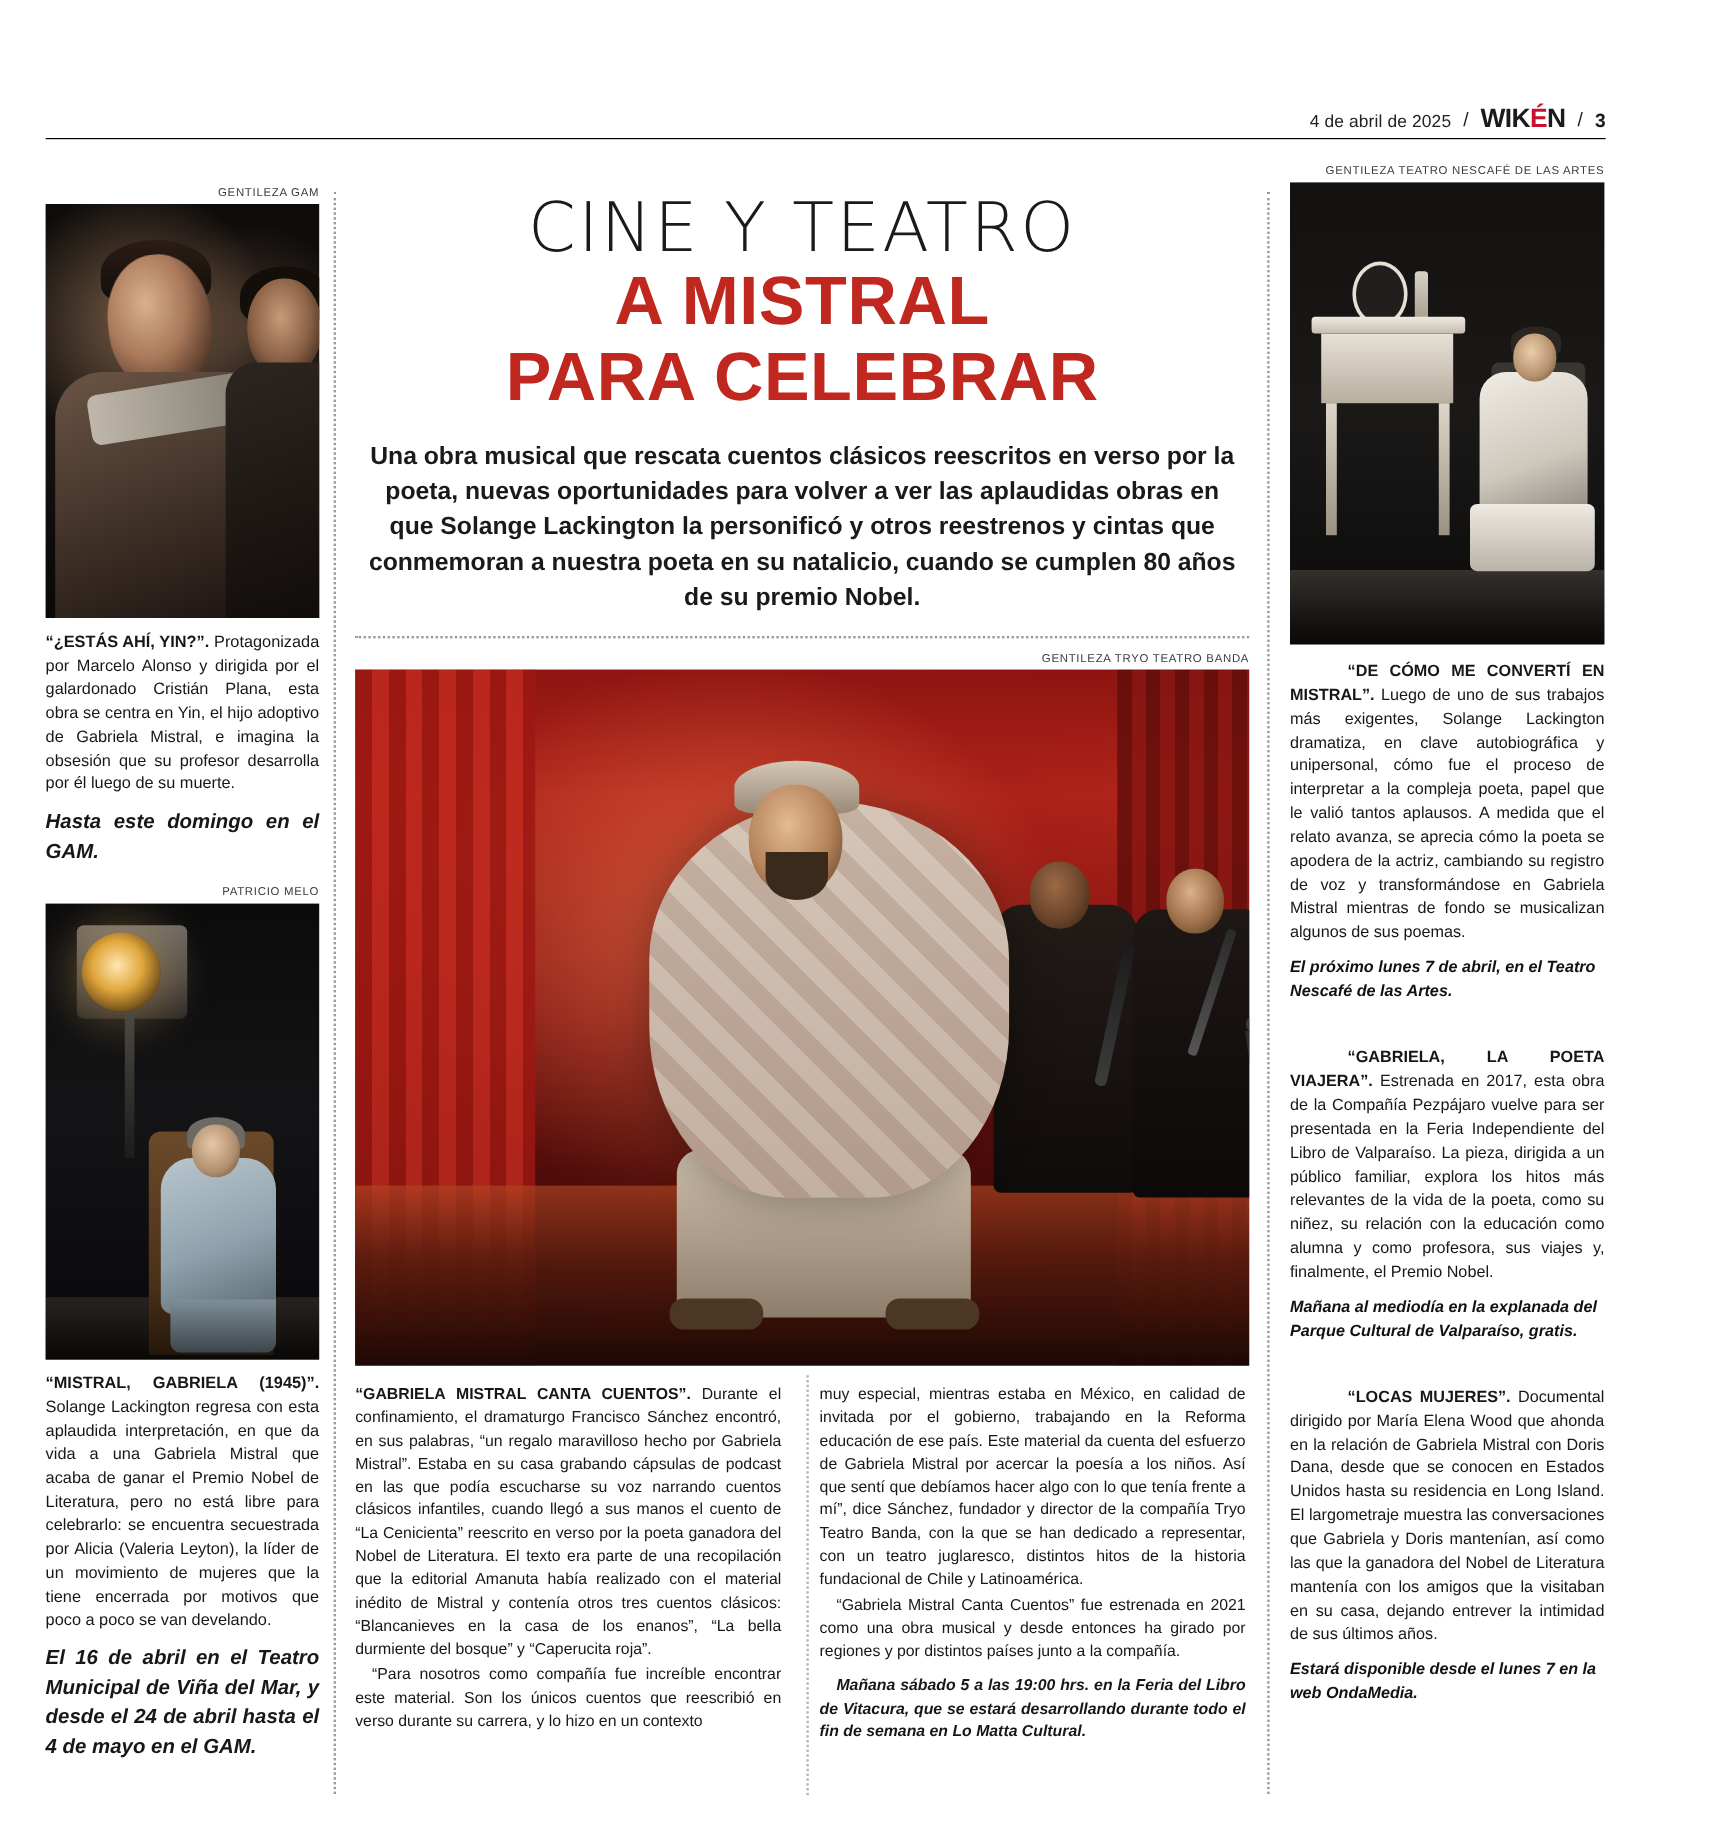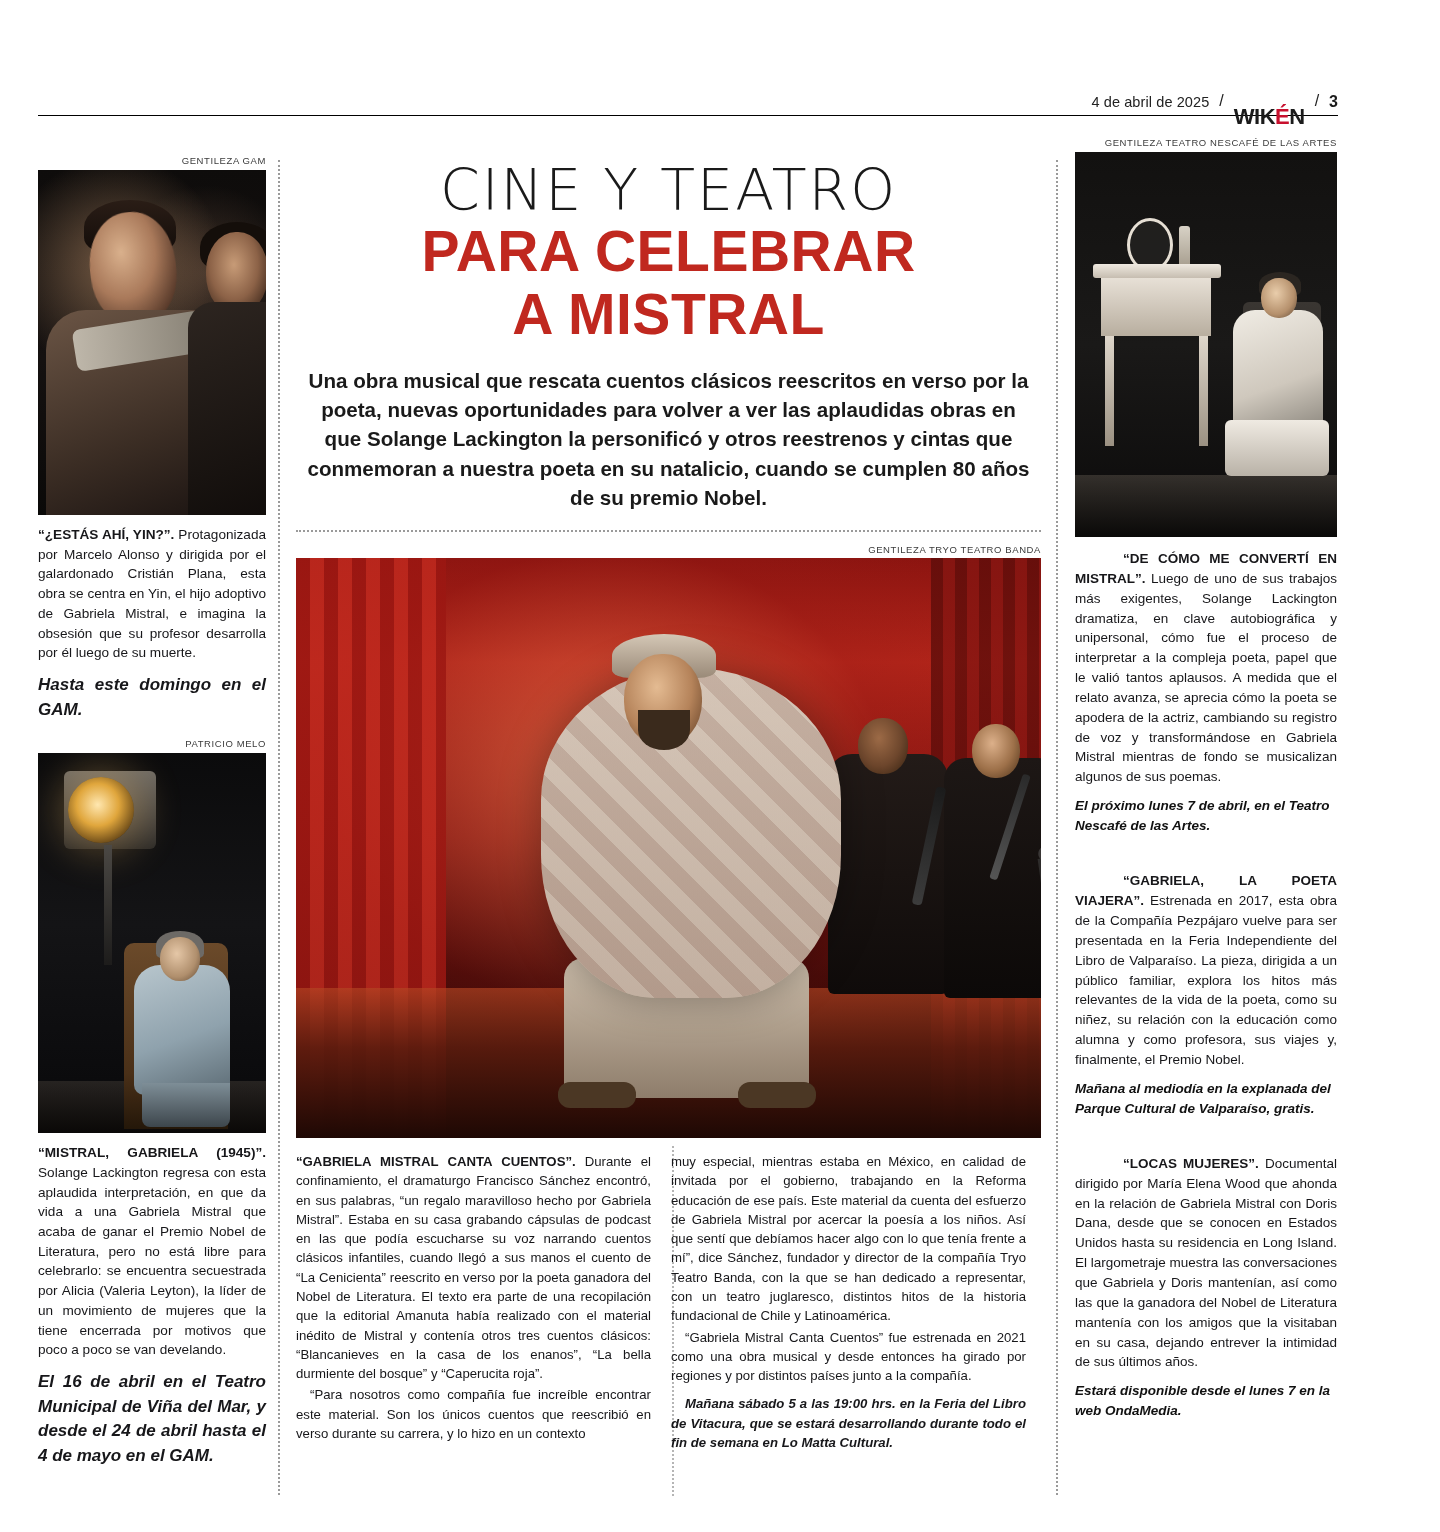--- a/index.html
+++ b/index.html
@@ -43,21 +43,21 @@
     font-size: 16px;
     color: #222;
     margin: 0 2px;
   }
   .masthead .wiken {
     font-size: 22px;
     font-weight: bold;
     letter-spacing: -.5px;
     color: #1b1b1b;
     position: relative;
-    top: 20px;
+    top: 2px;
   }
   .masthead .wiken .accent { color: #c8102e; }
   .masthead .pageno {
     font-size: 16px;
     font-weight: bold;
     color: #1b1b1b;
     position: relative;
     top: 1px;
   }
 
@@ -429,21 +429,21 @@
   }
   .hr-dot {
     border: 0;
     border-top: 2px dotted #9a9a9a;
     margin: 18px 0 0 0;
   }
 
   
   .body-cols {
     display: flex;
-    gap: 20px;
+    gap: 32px;
     margin-top: 14px;
   }
   .body-col { width: 355px; }
   .body-p {
     font-size: 13.2px;
     line-height: 1.46;
     text-align: justify;
     color: #17171a;
     margin: 0 0 0 0;
     text-indent: 14px;
@@ -522,22 +522,22 @@
 
     <div class="cap">
       <b>“MISTRAL, GABRIELA (1945)”.</b><span> Solange Lackington regresa con esta aplaudida interpretación, en que da vida a una Gabriela Mistral que acaba de ganar el Premio Nobel de Literatura, pero no está libre para celebrarlo: se encuentra secuestrada por Alicia (Valeria Leyton), la líder de un movimiento de mujeres que la tiene encerrada por motivos que poco a poco se van develando.</span>
       <span class="cap-bold-italic">El 16 de abril en el Teatro Municipal de Viña del Mar, y desde el 24 de abril hasta el 4 de mayo en el GAM.</span>
     </div>
   </div>
 
   <div class="col-center">
     <div class="headline-wrap">
       <div class="headline1">CINE Y TEATRO</div>
+      <div class="headline2">A MISTRAL</div>
       <div class="headline2">PARA CELEBRAR</div>
-      <div class="headline2">A MISTRAL</div>
       <div class="deck">Una obra musical que rescata cuentos clásicos reescritos en verso por la poeta, nuevas oportunidades para volver a ver las aplaudidas obras en que Solange Lackington la personificó y otros reestrenos y cintas que conmemoran a nuestra poeta en su natalicio, cuando se cumplen 80 años de su premio Nobel.</div>
     </div>
 
     <hr class="hr-dot">
 
     <div style="position:relative;margin-top:26px;">
       <div class="photo-credit-overlay">GENTILEZA TRYO TEATRO BANDA</div>
       <div class="photo ph-main">
         <div class="curtain-l"></div>
         <div class="curtain-r"></div>

